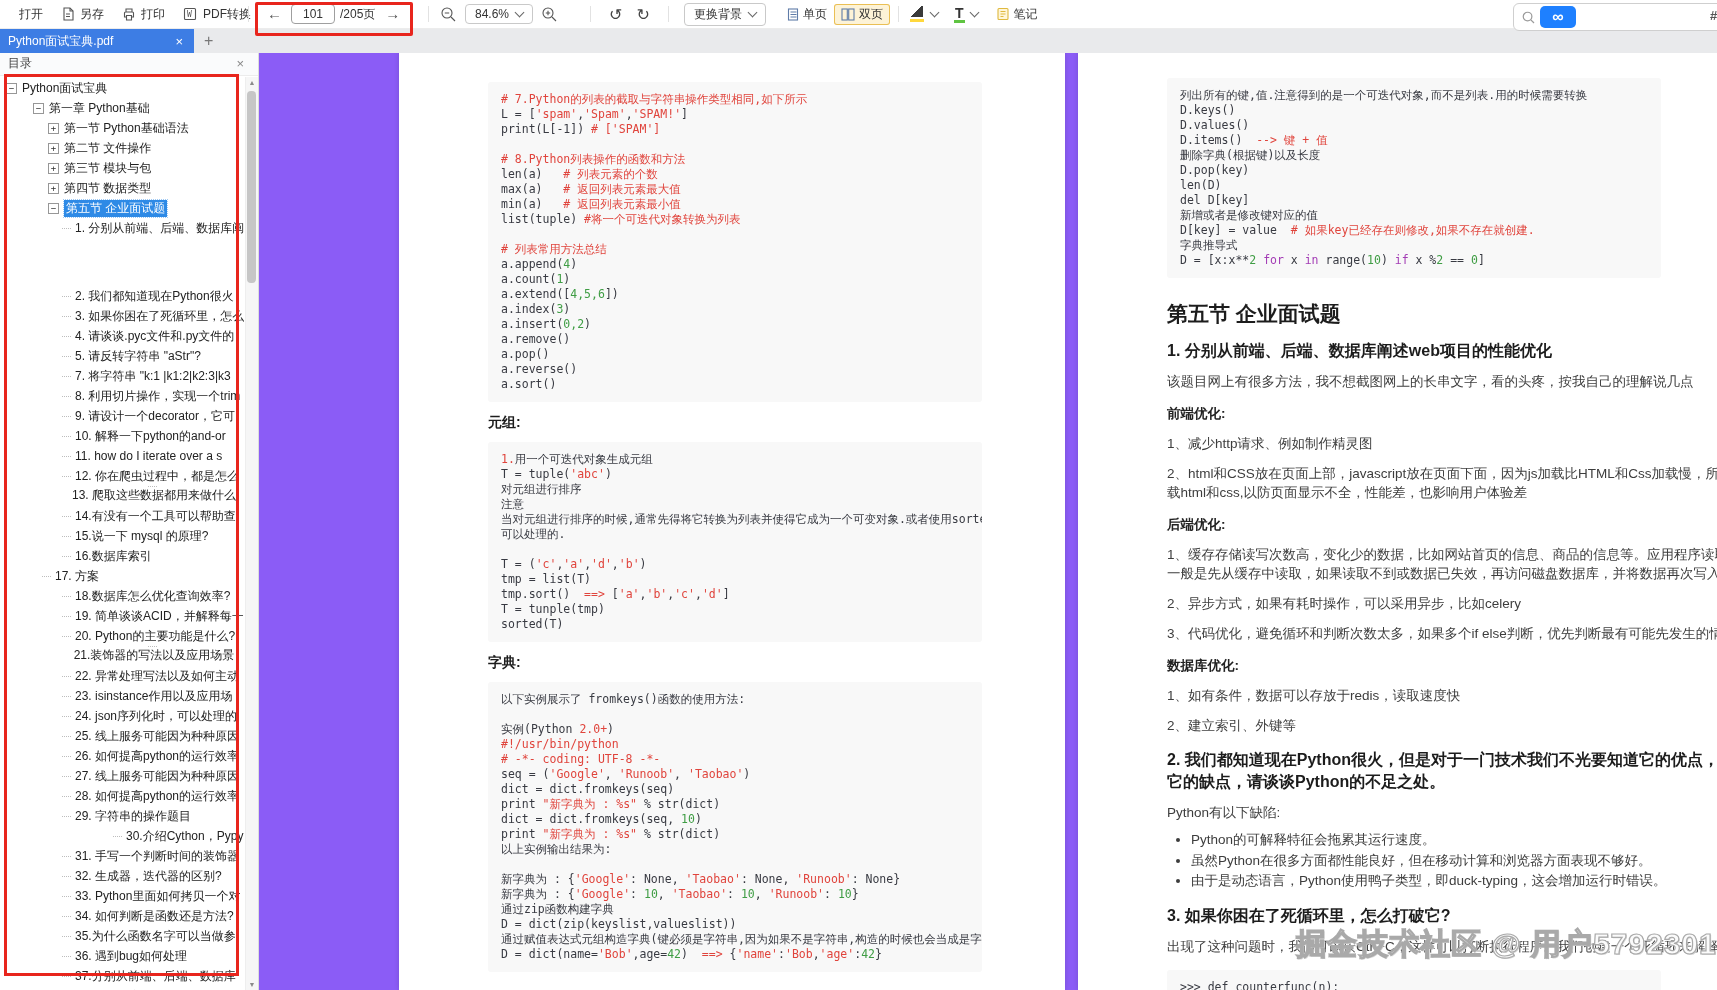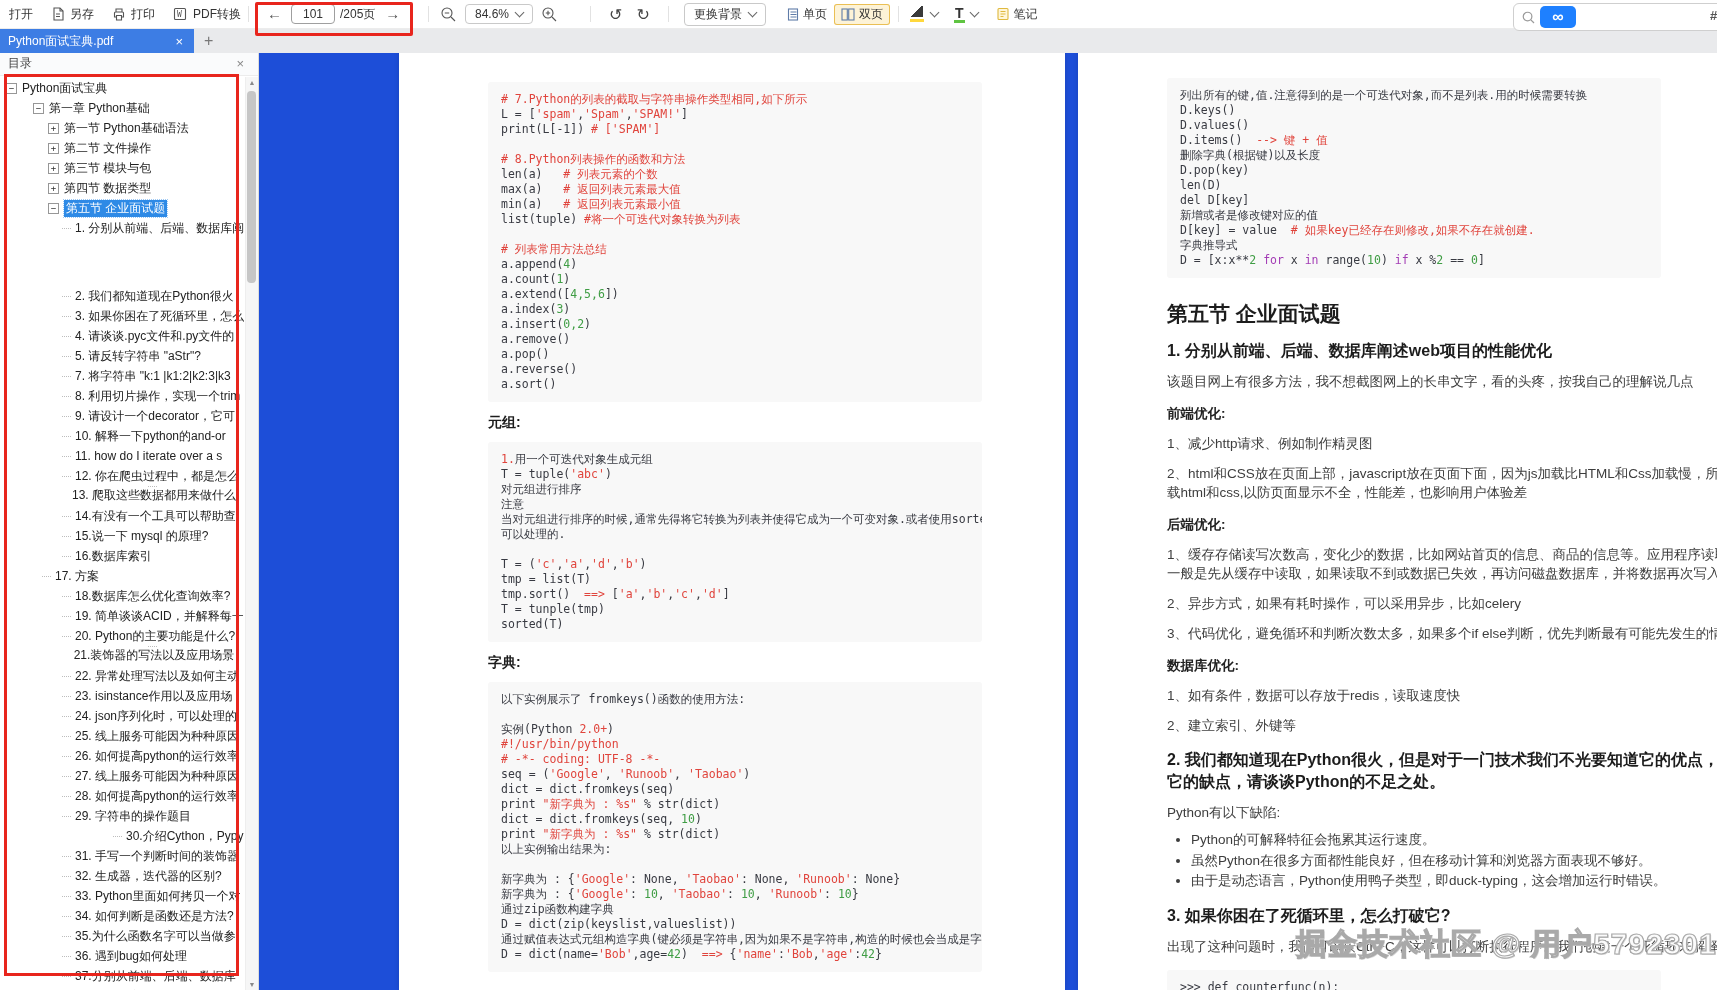--- a/index.html
+++ b/index.html
@@ -67,21 +67,21 @@
   .side-scroll .sarrow{position:absolute;left:0;width:12px;text-align:center;font-size:7px;color:#8a8a8a;}
   .side-scroll .up{top:2px;} .side-scroll .down{bottom:2px;}
   .side-scroll .thumb{position:absolute;left:1px;top:14px;width:9px;height:192px;background:#c6c6c6;border-radius:4px;}
 
   
   .ann{position:absolute;border:3px solid var(--annred);z-index:60;pointer-events:none;}
   .ann-nav{left:255px;top:2px;width:152px;height:28px;border-radius:2px;}
   .ann-toc{left:4px;top:22px;width:229px;height:896px;}
 
   
-  .viewer{position:relative;flex:1;overflow:hidden;background:#1d4ed8;}
+  .viewer{position:relative;flex:1;overflow:hidden;background:#8b5cf6;}
   .page{position:absolute;top:0;bottom:0;background:#fff;box-shadow:0 0 5px rgba(0,0,0,.14);}
   .page-left{left:140px;width:666px;}
   .page-right{left:819px;width:700px;}
 
   .md{padding:30px 0 0 89px;width:494px;}
   .codeblock{background:#f8f8f8;border-radius:3px;padding:10px 13px;width:468px;overflow:hidden;}
   .cl{font-family:"DejaVu Sans Mono",monospace;font-size:11.5px;line-height:15px;white-space:pre;color:#383a42;}
   .c-p{color:#383a42;} .c-r{color:var(--codered);} .c-g{color:var(--codegreen);} .c-v{color:var(--codepurple);}
   .md h4{font-size:14px;color:#1c1c1c;margin:12px 0 10px;font-weight:bold;}
 
@@ -99,21 +99,21 @@
 
   .icon-stroke{stroke:#555;fill:none;stroke-width:1.1;}
   .doc-blue{stroke:#5f7ca8;fill:none;stroke-width:1.1;}
 </style>
 </head>
 <body>
 
 <div class="app">
 
   <div class="toolbar">
-    <div class="tb-group" style="left:0">
+    <div class="tb-group" style="left:10px">
       <div class="tbtn">
         <span>打开</span>
       </div>
       <div class="tbtn">
         <svg width="14" height="14" viewBox="0 0 14 14">
             <path class="icon-stroke" d="M3 1h6l3 3v9H3z"></path>
             <path class="icon-stroke" d="M9 1v3h3M5 7h4M5 9.5h4"></path>
           </svg>
         <span>另存</span>
       </div>

